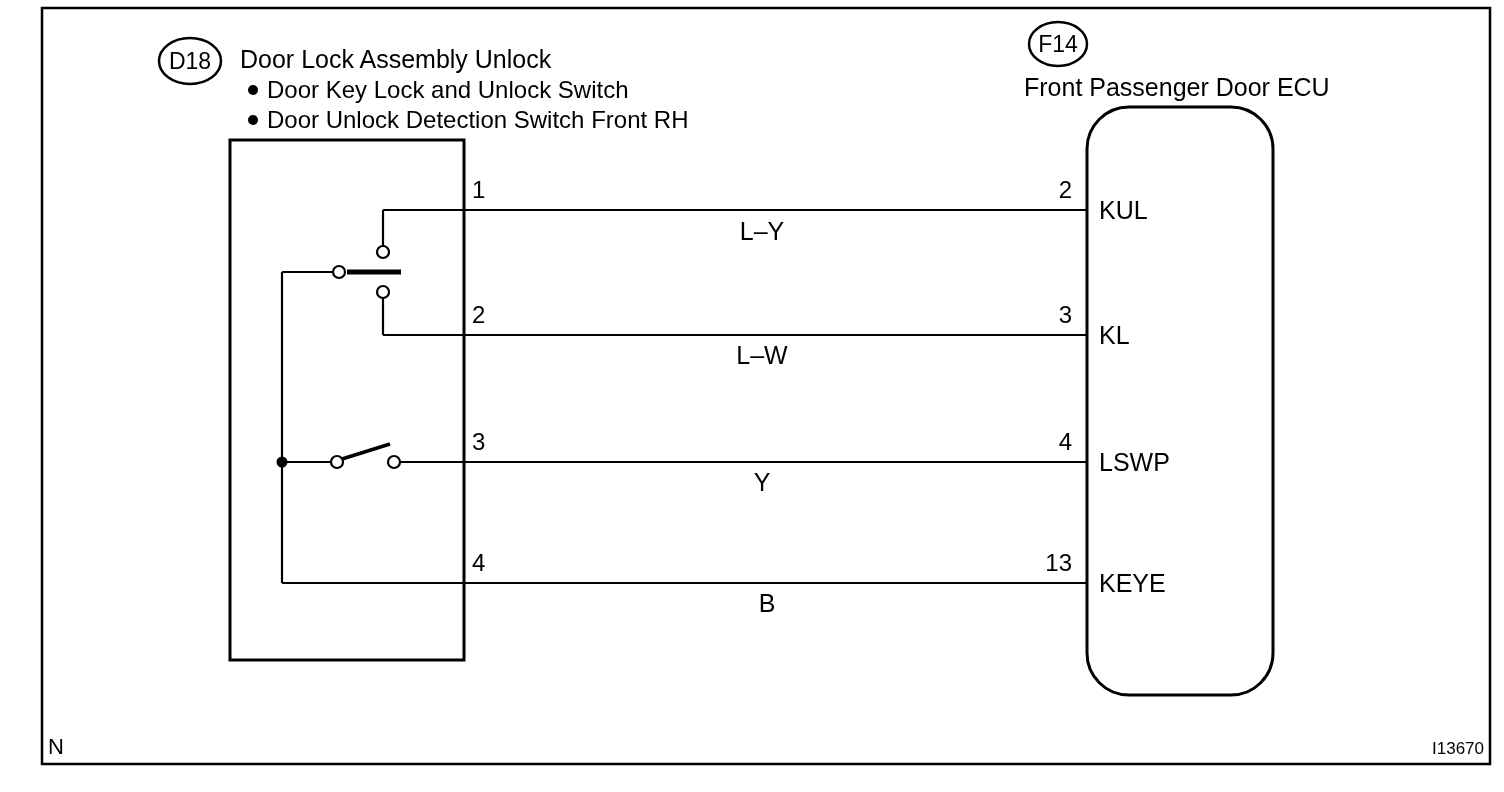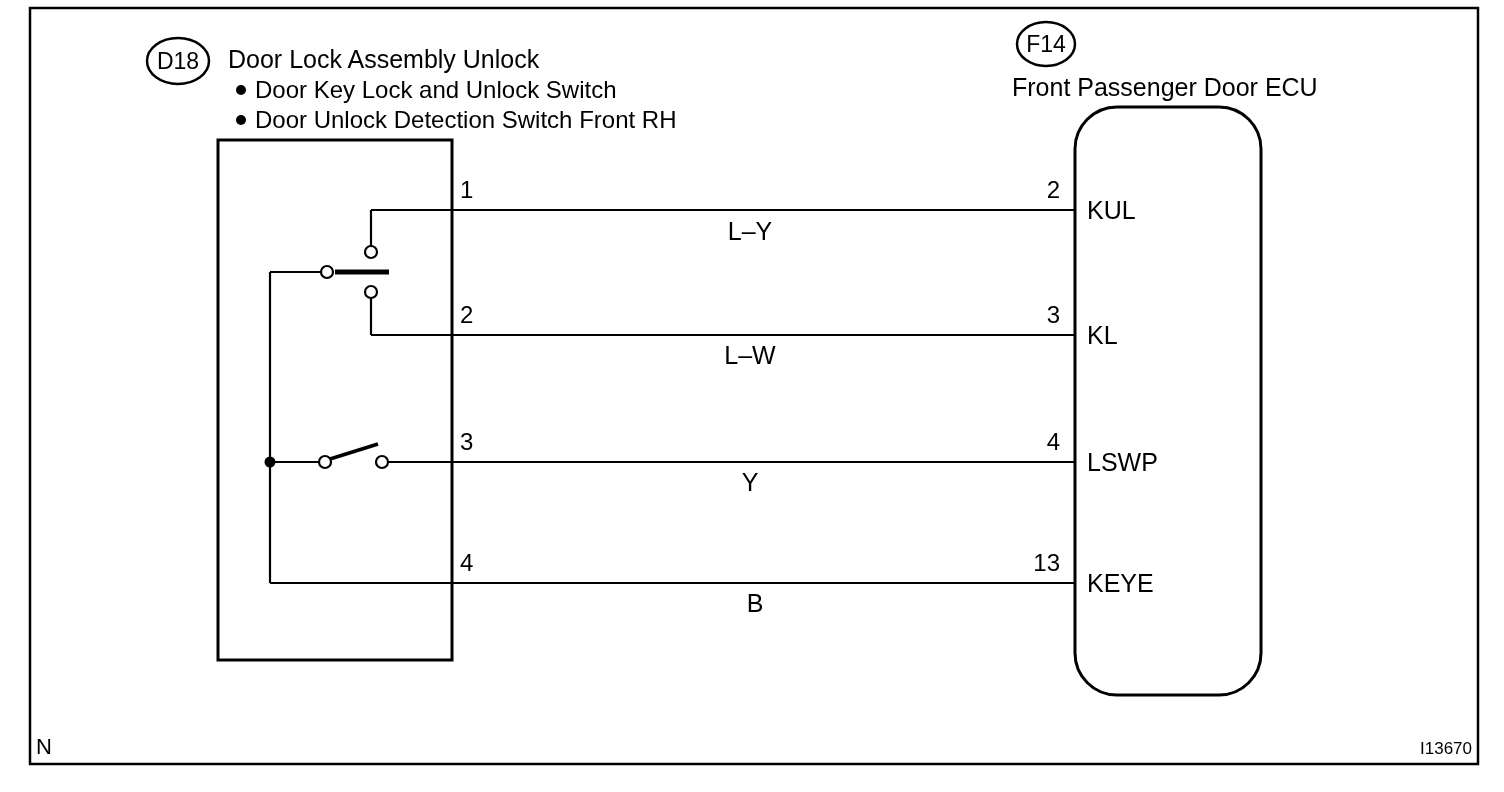--- a/index.html
+++ b/index.html
@@ -6,20 +6,21 @@
     margin: 0;
     padding: 0;
     background: #ffffff;
   }
   .page {
     width: 1208px;
     height: 792px;
     background: #ffffff;
     position: relative;
     font-family: "Liberation Sans", sans-serif;
+    padding-left: 12px;
   }
   svg text {
     fill: #000000;
     font-family: "Liberation Sans", sans-serif;
   }
   .t-id     { font-size: 23px; }
   .t-title  { font-size: 25px; }
   .t-bullet { font-size: 24px; }
   .t-pin    { font-size: 24px; }
   .t-label  { font-size: 25px; }

